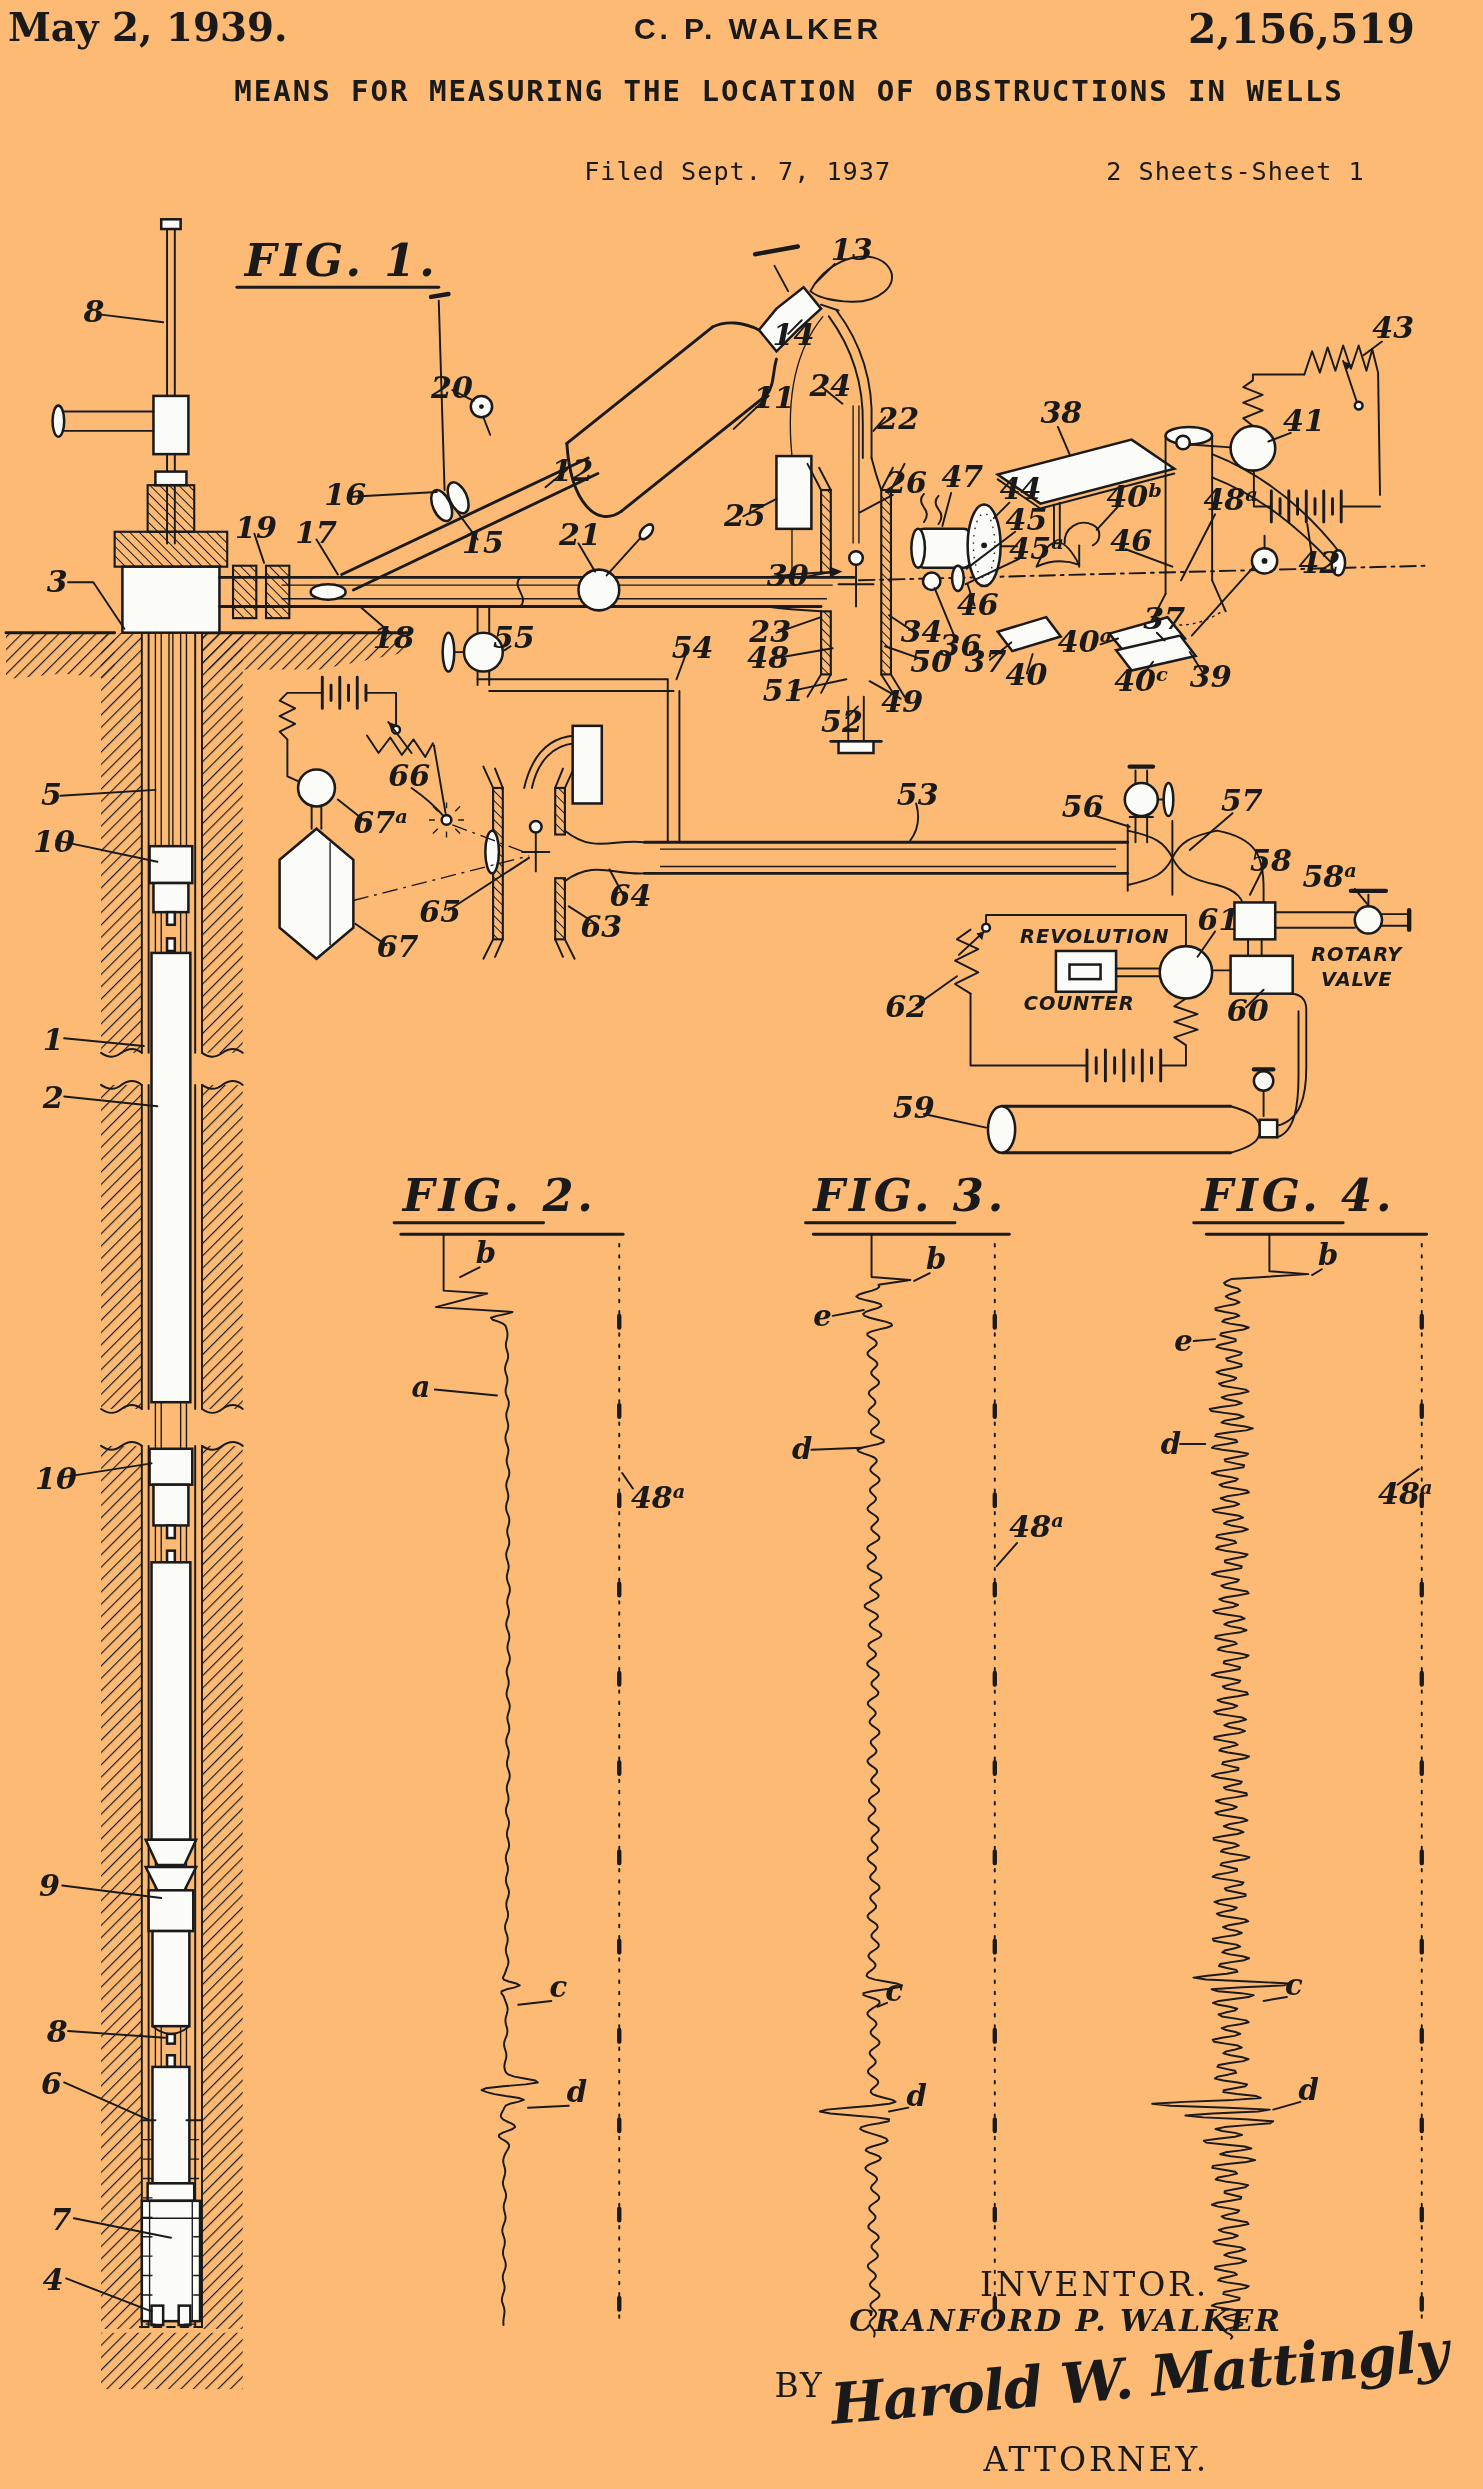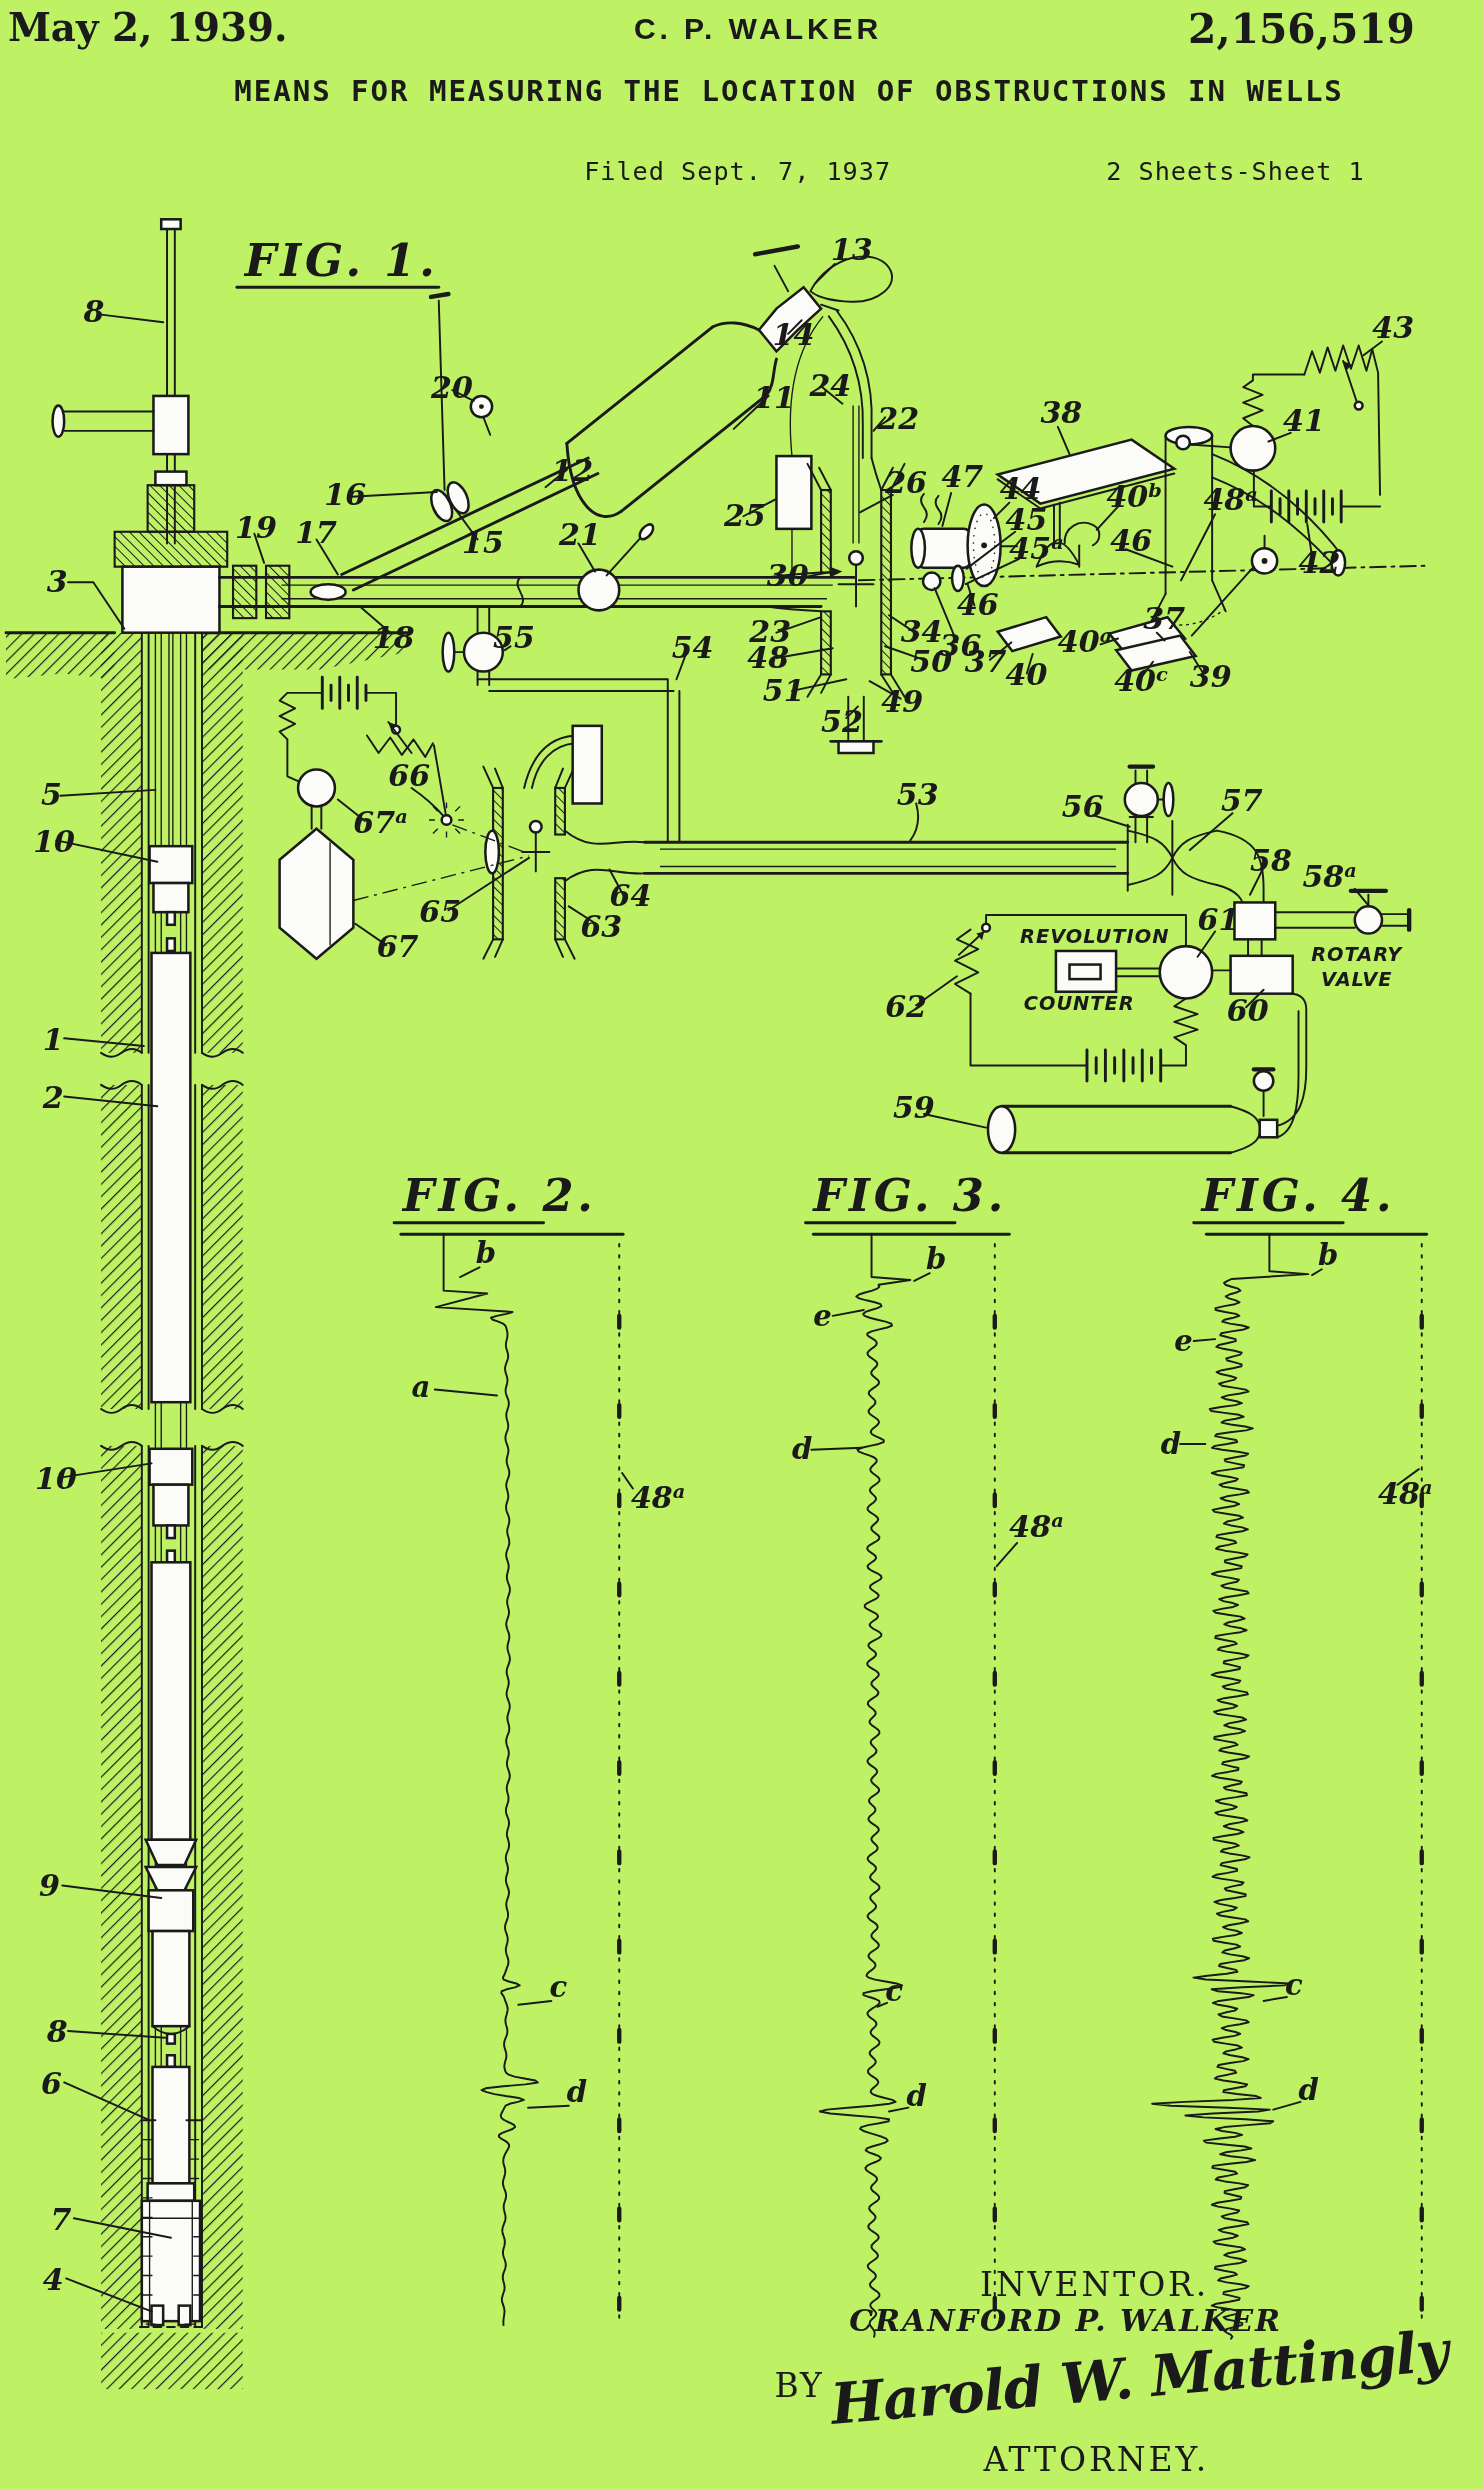--- a/index.html
+++ b/index.html
@@ -1,16 +1,16 @@
 <!DOCTYPE html>
 <html><head>
 <meta charset="utf-8">
 <style>
   html,body{margin:0;padding:0;background:#888;}
-  .page{position:relative;width:1484px;height:2490px;background:#bef264;margin:0 auto;overflow:hidden;}
+  .page{position:relative;width:1484px;height:2490px;background:#fdba74;margin:0 auto;overflow:hidden;}
   svg{position:absolute;left:0;top:0;}
   svg text{fill:#1a1a1a;stroke:none;}
   .ln{fill:none;stroke:#1a1a1a;stroke-width:3;stroke-linecap:round;stroke-linejoin:round;}
   .ln2{fill:none;stroke:#1a1a1a;stroke-width:2;stroke-linecap:round;stroke-linejoin:round;}
   .ln1{fill:none;stroke:#1a1a1a;stroke-width:1.4;}
   .ln4{fill:none;stroke:#1a1a1a;stroke-width:4.5;stroke-linecap:round;}
   .fw{fill:#fbfbf8;stroke:#1a1a1a;stroke-width:2.6;}
   .fh{fill:url(#h2);stroke:#1a1a1a;stroke-width:2.2;}
   .rock{fill:url(#h1);stroke:none;}
   .dashdot{stroke-dasharray:16 6 3 6;}

